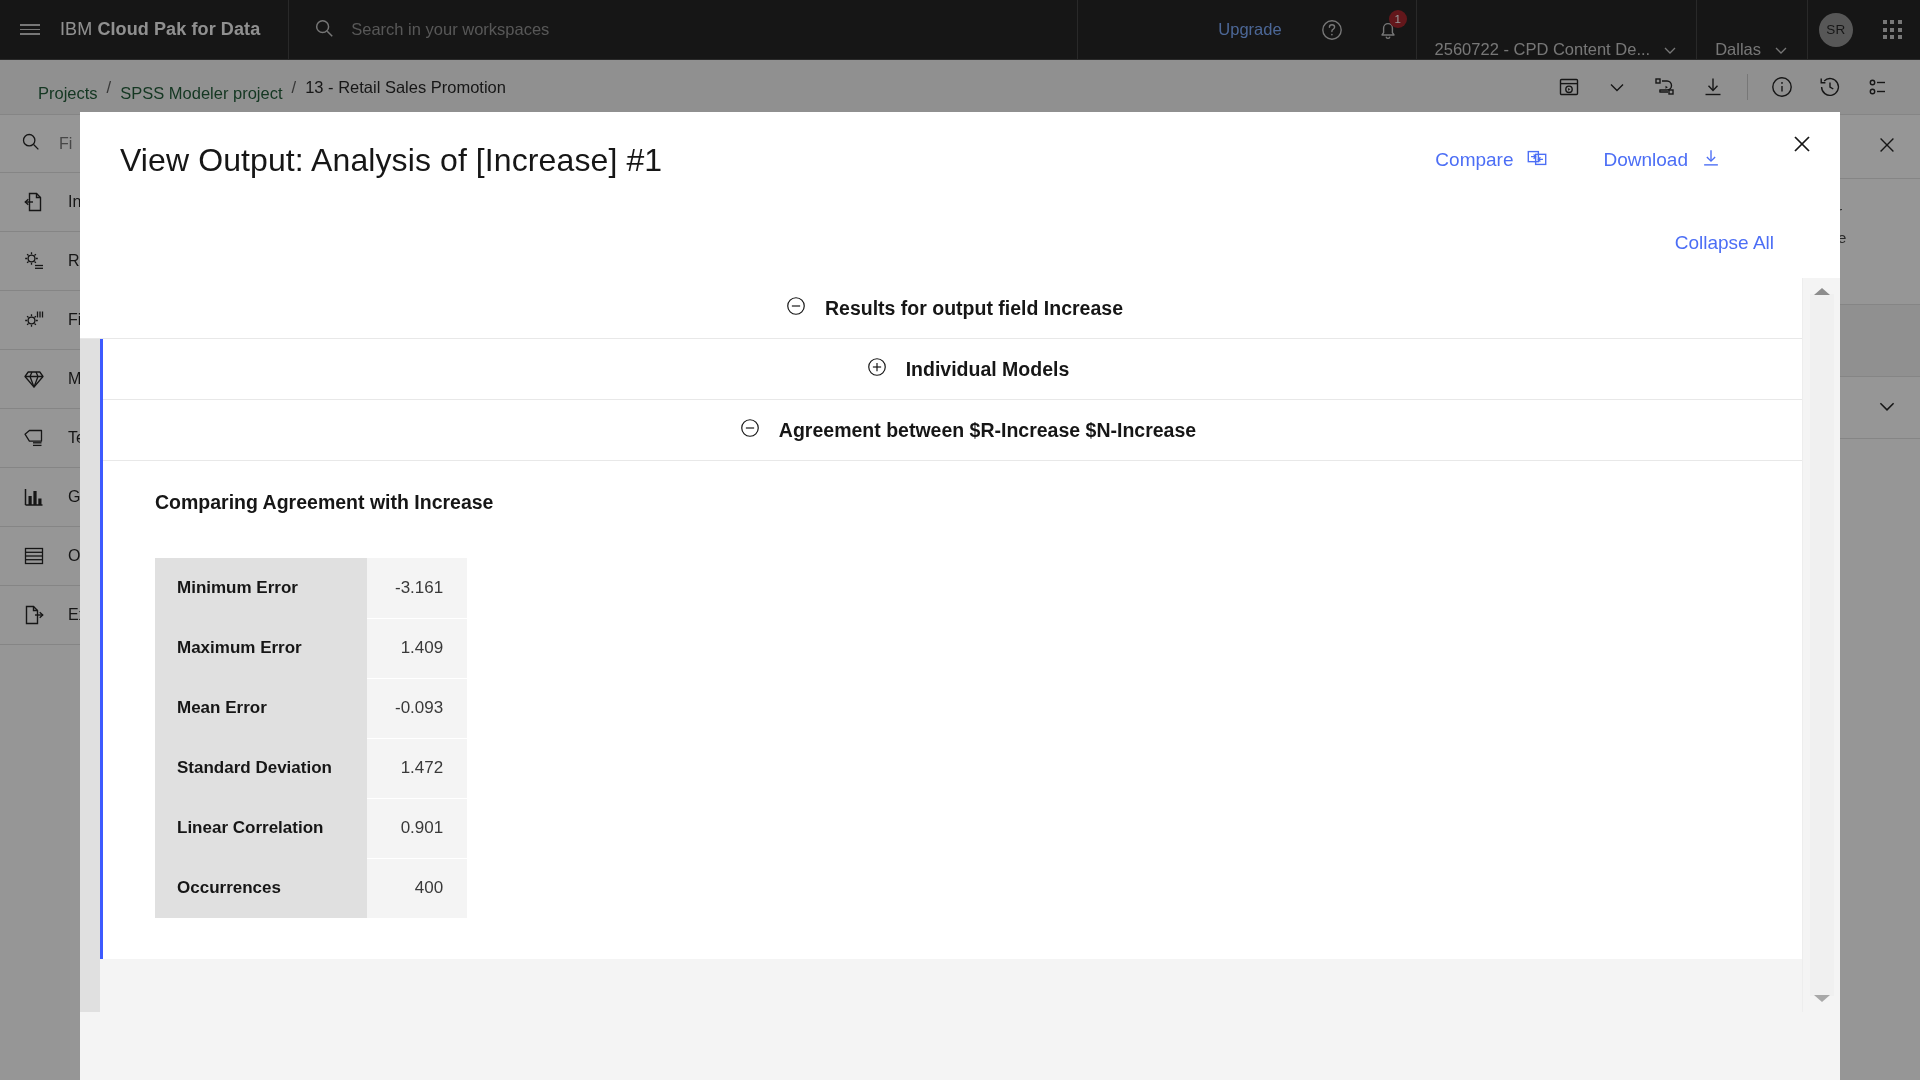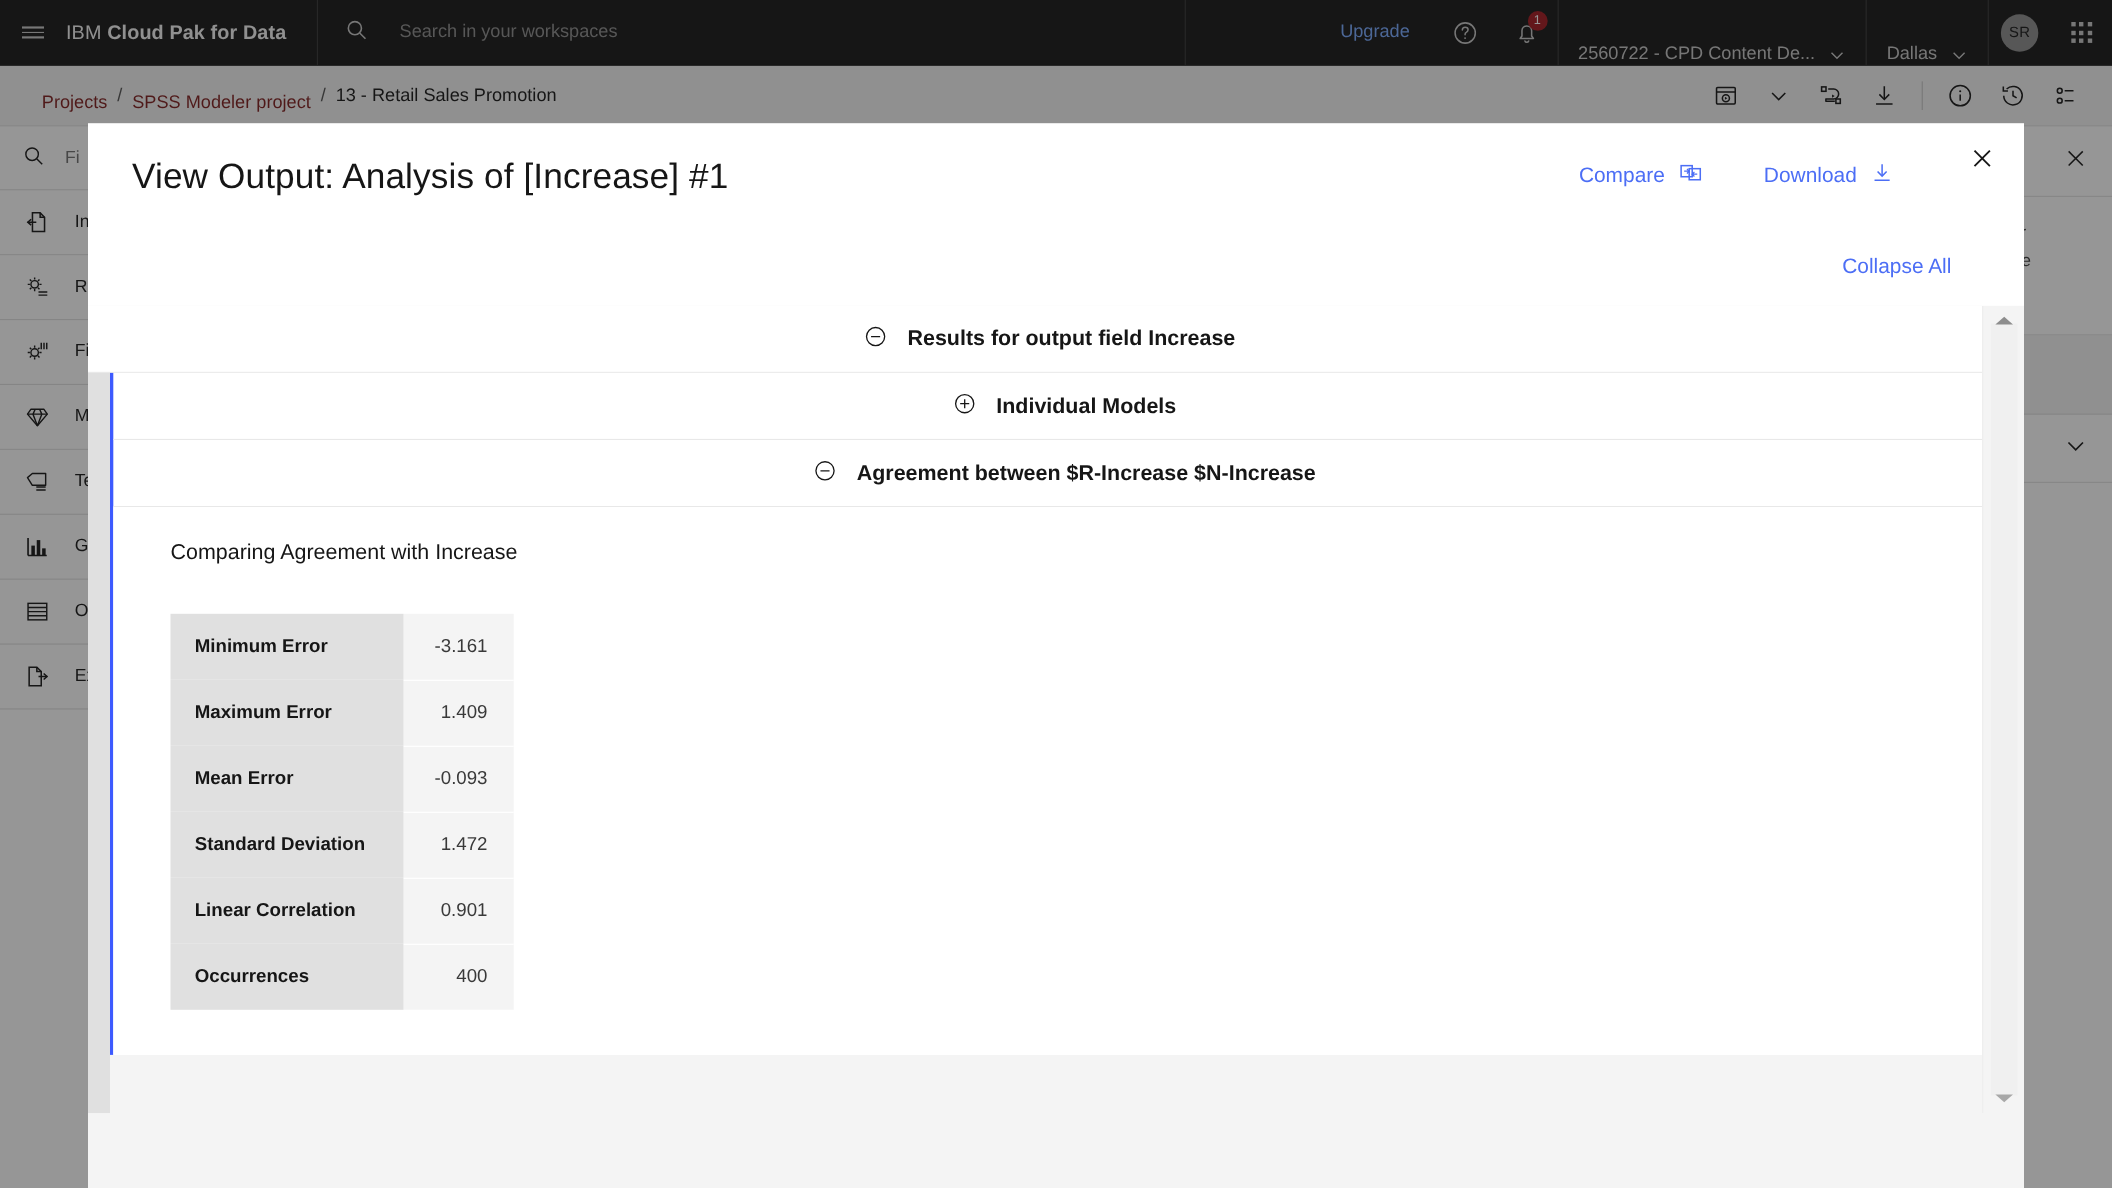--- a/index.html
+++ b/index.html
@@ -28,21 +28,21 @@
   .hdr-hamburger .bar { display:block; width: 20px; height: 1.6px; background:#c6c6c6; margin: 3px 0; }
   .hdr-brand {
     font-size: 18px; color: #f4f4f4; padding-right: 28px;
     white-space: nowrap; letter-spacing: .1px;
   }
   .hdr-brand .light { font-weight: 400; }
   .hdr-brand .bold { font-weight: 700; }
   .hdr-search {
     flex: 0 0 790px; height: 59px; background: #161616;
     border-left: 1px solid #393939; border-right: 1px solid #393939;
-    display: flex; align-items: center; padding-left: 24px; gap: 28px;
+    display: flex; align-items: center; padding-left: 24px; gap: 16px;
   }
   .hdr-search svg { flex: 0 0 auto; }
   .hdr-search-input {
     background: transparent; border: 0; outline: none;
     color: #c6c6c6; font-size: 16.5px; width: 100%;
     font-family: "Liberation Sans", sans-serif;
   }
   .hdr-search-input::placeholder { color: #8d8d8d; }
   .hdr-spacer { flex: 1 1 auto; }
   .hdr-upgrade {
@@ -75,21 +75,21 @@
   }
   .grid-dots { display: grid; grid-template-columns: repeat(3, 4px); gap: 3.5px; }
   .grid-dots i { width: 4px; height: 4px; background: #c6c6c6; display:block; }
 
   
   .crumb-bar {
     position: absolute; top: 60px; left: 0; width: 1920px; height: 55px;
     background: #f4f4f4; display: flex; align-items: center;
     padding: 0 18px 0 38px; border-bottom: 1px solid #e0e0e0;
   }
-  .crumb-link { color: #7f1d1d; font-size: 16.5px; margin-top: 12px; }
+  .crumb-link { color: #14532d; font-size: 16.5px; margin-top: 12px; }
   .crumb-sep { color: #525252; font-size: 16.5px; margin: 0 9px; }
   .crumb-current { color: #161616; font-size: 16.5px; }
   .crumb-spacer { flex: 1 1 auto; }
   .crumb-icon {
     width: 48px; height: 48px; display: flex; align-items: center; justify-content: center;
   }
   .crumb-vdiv { width:1px; height: 26px; background:#c6c6c6; margin: 0 10px; }
 
   
   .palette {
@@ -174,21 +174,21 @@
   }
   .section-row .title { font-size: 19.5px; font-weight: 700; color: #161616; }
   .nested {
     margin-left: 20px; border-left: 3px solid #3d5afe; background: #ffffff;
   }
   .nested .section-row { padding-left: 30px; }
   .gutter-strip {
     position: absolute; left: 0; top: 61px; width: 20px; bottom: 0; background: #e0e0e0;
   }
   .subcontent { padding: 30px 0 40px 52px; background: #ffffff; }
-  .sub-title { font-size: 19.5px; font-weight: 400; color: #161616; margin-bottom: 44px; }
+  .sub-title { font-size: 19.5px; font-weight: 700; color: #161616; margin-bottom: 44px; }
 
   table.metrics { border-collapse: collapse; }
   table.metrics td { height: 60px; vertical-align: middle; font-size: 17px; }
   table.metrics td.label {
     background: #e0e0e0; color: #161616; font-weight: 700;
     padding: 0 24px 0 22px; min-width: 212px;
   }
   table.metrics td.value {
     background: #f4f4f4; color: #393939; text-align: right;
     padding: 0 24px 0 28px; min-width: 96px;

